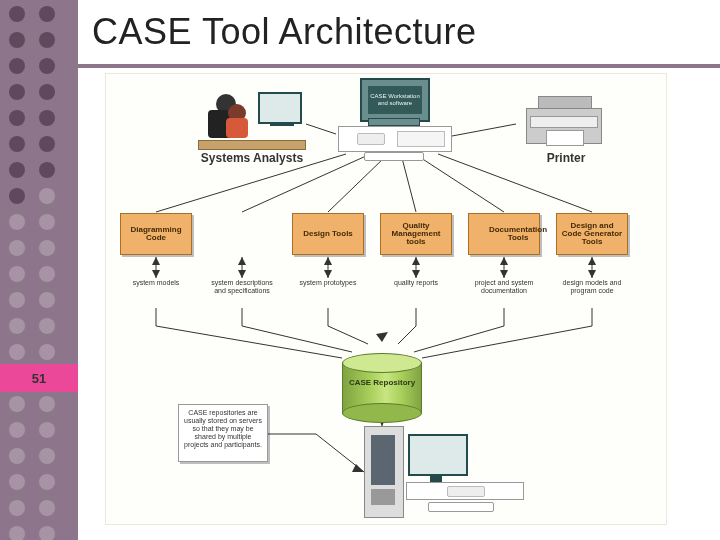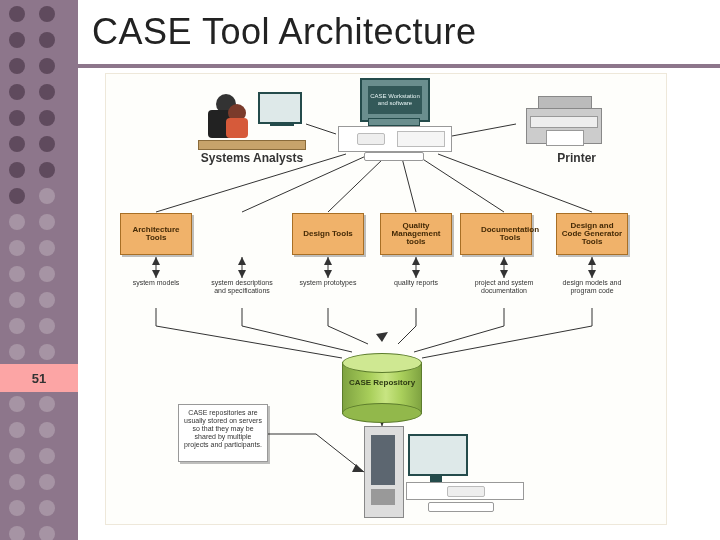--- a/index.html
+++ b/index.html
@@ -11,21 +11,21 @@
   .sidebar { position:absolute; left:0; top:0; width:78px; height:540px; background:#8d768b; }
   .sidebar .dotcol { position:absolute; left:9px; top:6px; width:60px; display:flex; flex-wrap:wrap; gap:10px 14px; }
   .sidebar .dot { width:16px; height:16px; border-radius:50%; background:#5f4a5d; }
   .sidebar .dot.muted { background:#a694a4; }
 
   
   .titlebar { position:absolute; left:78px; top:0; right:0; height:64px; border-bottom:4px solid #8d768b; display:flex; align-items:center; }
   .titlebar h1 { margin:0 0 0 14px; font-size:36px; font-weight:400; color:#222; letter-spacing:.5px; }
 
   
-  .pagenum { position:absolute; left:0; bottom:0; width:78px; height:28px; background:#fca5a5; display:flex; align-items:center; justify-content:center; font-size:13px; color:#333; font-weight:bold; }
+  .pagenum { position:absolute; left:0; bottom:0; width:78px; height:28px; background:#ec4899; display:flex; align-items:center; justify-content:center; font-size:13px; color:#333; font-weight:bold; }
 
   
   .diagram { position:absolute; left:106px; top:74px; width:560px; height:450px; background:#fefefb; box-shadow:0 0 0 1px #eee8da; }
 
   
   .lab { position:absolute; font-size:12px; line-height:9px; color:#333; font-weight:bold; text-align:center; }
 
   
   .tool { position:absolute; top:139px; width:72px; height:42px; background:#f0b26a; border:1px solid #a86f25; box-shadow:2px 2px 0 rgba(0,0,0,.25); display:flex; align-items:center; justify-content:center; text-align:center; font-size:8px; line-height:8px; color:#442a06; font-weight:bold; padding:2px 4px; box-sizing:border-box; }
 
@@ -210,26 +210,26 @@
     <div class="base"></div>
     <div class="cpu"></div>
     <div class="kb"></div>
 
     <div class="printer">
       <div class="top"></div>
         <div class="body"></div>
         <div class="slot"></div>
         <div class="out"></div>
     </div>
-    <div class="lab" style="left:430px; top:80px; width:60px;text-align:right;">Printer</div>
-
-    <div class="tool" style="left:14px;">Architecture Tools</div>
+    <div class="lab" style="left:430px; top:80px; width:60px;">Printer</div>
+
+    <div class="tool" style="left:14px;">Diagramming Code</div>
     <div class="tool" style="left:274px;">Quality Management tools</div>
     <div class="tool" style="left:186px;">Design Tools</div>
-    <div class="tool" style="left:354px;padding-left:32px;">Documentation Tools</div>
+    <div class="tool" style="left:362px;padding-left:32px;">Documentation Tools</div>
     <div class="tool" style="left:450px;text-align:center;">Design and Code Generator Tools</div>
 
     <div class="sublab" style="left:14px;">system models</div>
     <div class="sublab" style="left:100px;">system descriptions and specifications</div>
     <div class="sublab" style="left:186px;">system prototypes</div>
     <div class="sublab" style="left:274px;">quality reports</div>
     <div class="sublab" style="left:362px;">project and system documentation</div>
     <div class="sublab" style="left:450px;">design models and program code</div>
 
     <div class="cyl">

